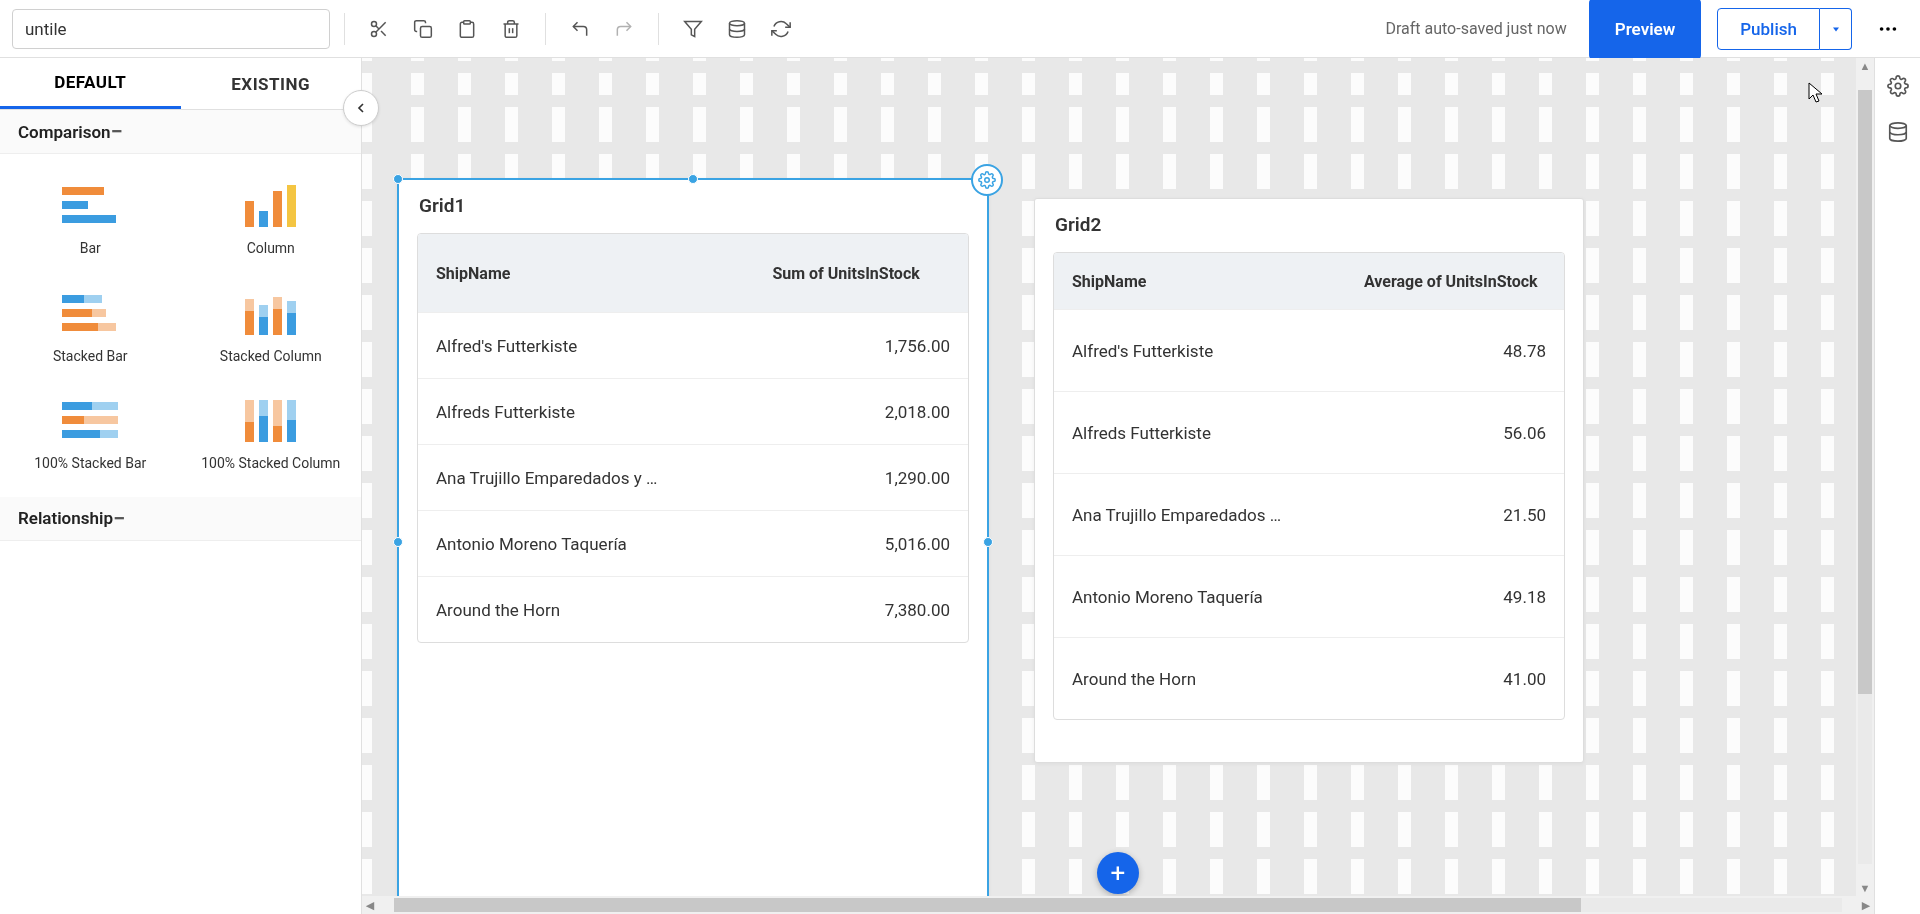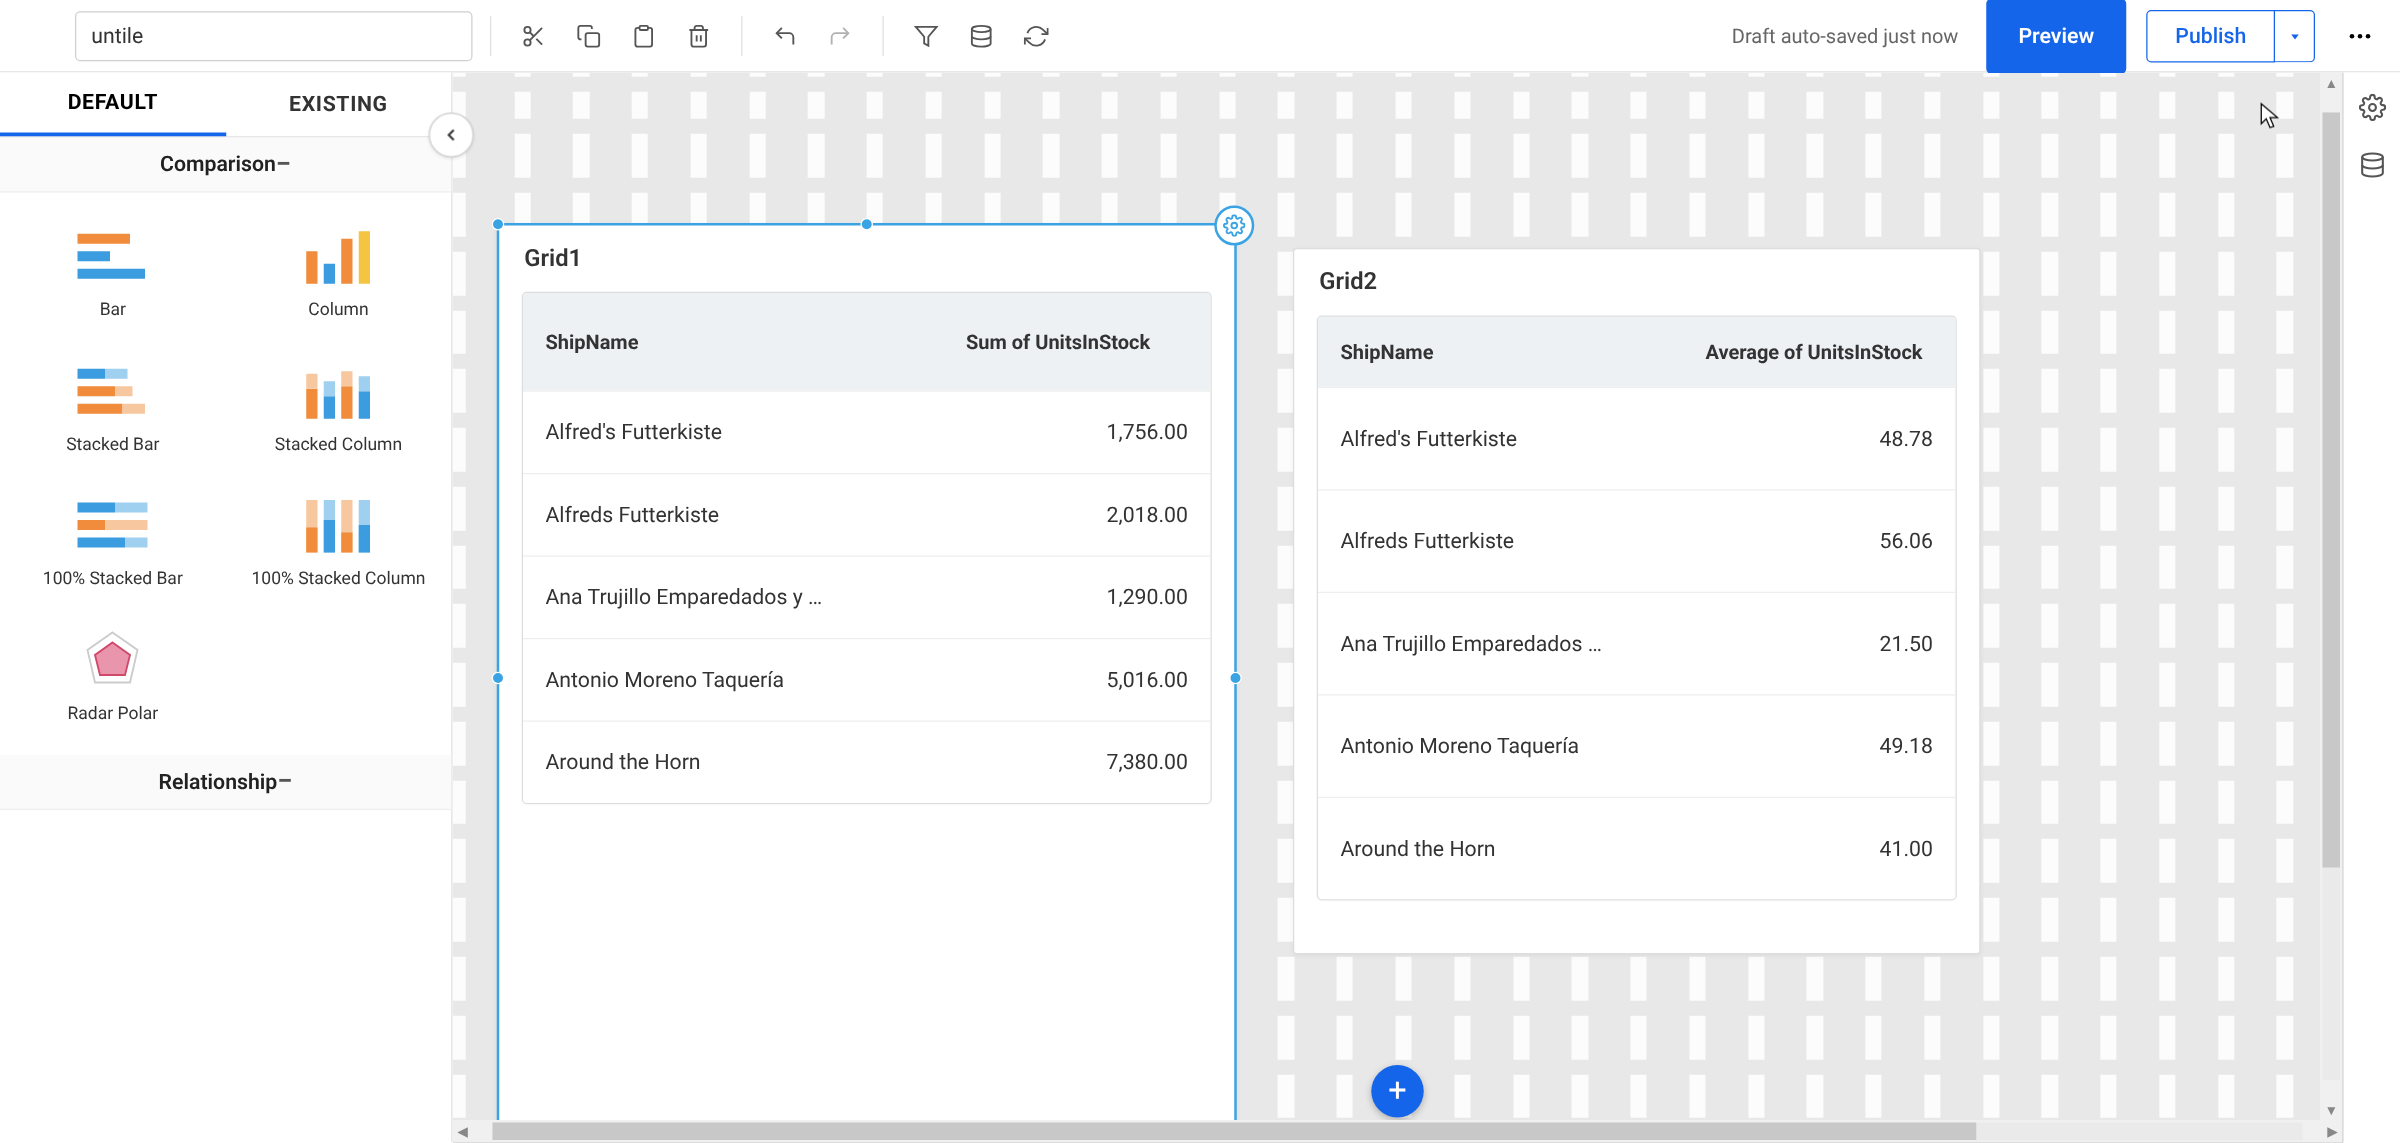--- a/index.html
+++ b/index.html
@@ -1,20 +1,20 @@
 <!DOCTYPE html>
 <html><head>
 <meta charset="utf-8">
 <style>
 * { margin: 0; padding: 0; box-sizing: border-box; font-family: -apple-system, BlinkMacSystemFont, "Segoe UI", Roboto, Arial, sans-serif; }
 body { background: #fff; width: 1920px; height: 914px; overflow: hidden; position: relative; }
 
 
 .toolbar { height: 58px; display: flex; align-items: center; padding: 0 12px; border-bottom: 1px solid #e0e0e0; gap: 4px; }
-.title-input { width: 318px; height: 40px; border: 1px solid #d0d0d0; border-radius: 4px; padding: 0 12px; font-size: 17px; color: #333; margin-left: 48px; }
+.title-input { width: 318px; height: 40px; border: 1px solid #d0d0d0; border-radius: 4px; padding: 0 12px; font-size: 17px; color: #333; }
 .tb-divider { width: 1px; height: 32px; background: #e0e0e0; margin: 0 10px; }
 .tb-btn { width: 40px; height: 40px; display: flex; align-items: center; justify-content: center; cursor: pointer; border-radius: 4px; color: #555; }
 .tb-spacer { flex: 1; }
 .autosave { color: #666; font-size: 16px; margin-right: 18px; }
 .btn-preview { background: #1565ea; color: #fff; border: none; border-radius: 4px; height: 60px; padding: 16px 26px; font-size: 17px; font-weight: 600; cursor: pointer; margin-right: 12px; }
 .btn-publish-group { display: flex; margin-right: 12px; }
 .btn-publish { background: #fff; color: #1565ea; border: 1px solid #1565ea; border-radius: 4px 0 0 4px; height: 42px; padding: 0 22px; font-size: 17px; font-weight: 500; cursor: pointer; }
 .btn-publish-dd { background: #fff; color: #1565ea; border: 1px solid #1565ea; border-left: none; border-radius: 0 4px 4px 0; height: 42px; width: 32px; display: flex; align-items: center; justify-content: center; cursor: pointer; }
 .tb-more { width: 40px; height: 40px; display: flex; align-items: center; justify-content: center; cursor: pointer; }
 
@@ -27,21 +27,21 @@
 
 .tabs { display: flex; height: 52px; border-bottom: 1px solid #e0e0e0; }
 .tab { flex: 1; display: flex; align-items: center; justify-content: center; font-size: 17px; font-weight: 700; letter-spacing: 0.5px; cursor: pointer; color: #333; }
 .tab.active { color: #000000; border-bottom: 3px solid #1565ea; }
 
 .search-wrap { padding: 10px 12px; }
 .search-box { position: relative; }
 .search-input { width: 100%; height: 42px; border: 1px solid #d0d0d0; border-radius: 4px; padding: 0 42px 0 14px; font-size: 17px; font-style: italic; color: #888; }
 .search-icon-pos { position: absolute; right: 12px; top: 50%; transform: translateY(-50%); color: #555; }
 
-.category-header { height: 44px; display: flex; align-items: center; justify-content: center; padding: 0 18px; font-size: 17px; font-weight: 600; color: #222; border-bottom: 1px solid #eee; cursor: pointer; background:#fafafa; }
+.category-header { height: 44px; display: flex; align-items: center; justify-content: flex-start; padding: 0 18px; font-size: 17px; font-weight: 600; color: #222; border-bottom: 1px solid #eee; cursor: pointer; background:#fafafa; }
 .minus-icon { font-size: 22px; color: #555; }
 
 .widget-grid { display: grid; grid-template-columns: 1fr 1fr; padding: 10px 0; }
 .widget-item { display: flex; flex-direction: column; align-items: center; padding: 14px 10px; cursor: pointer; }
 .widget-icon { width: 72px; height: 54px; display: flex; align-items: center; justify-content: center; margin-bottom: 8px; }
 .widget-label { font-size: 14px; color: #333; text-align: center; line-height: 1.25; }
 
 
 .canvas-wrap { flex: 1; position: relative; overflow: hidden; }
 .canvas { position: absolute; inset: 0; background: #fdfdfd; overflow: auto; }
@@ -262,29 +262,20 @@
               <rect x="6" y="26" width="9" height="20" fill="#f08c3b"></rect>
               <rect x="20" y="4" width="9" height="42" fill="#9fd0f0"></rect>
               <rect x="20" y="20" width="9" height="26" fill="#3b9ce0"></rect>
               <rect x="34" y="4" width="9" height="42" fill="#f7c7a0"></rect>
               <rect x="34" y="30" width="9" height="16" fill="#f08c3b"></rect>
               <rect x="48" y="4" width="9" height="42" fill="#9fd0f0"></rect>
               <rect x="48" y="24" width="9" height="22" fill="#3b9ce0"></rect>
             </svg>
           </div>
         <div class="widget-label">100% Stacked Column</div>
-      </div>
-      <div class="widget-item">
-        <div class="widget-icon">
-            <svg width="56" height="56" viewBox="0 0 56 56">
-              <polygon points="28,6 48,20 42,46 14,46 8,20" fill="none" stroke="#ccc" stroke-width="1.5"></polygon>
-              <polygon points="28,14 42,24 38,40 18,40 14,24" fill="#e06a8a" fill-opacity="0.7" stroke="#d0486a" stroke-width="1.5"></polygon>
-            </svg>
-          </div>
-        <div class="widget-label">Radar Polar</div>
       </div>
     </div>
 
     <div class="category-header">
       <span>Relationship</span>
       <span class="minus-icon">−</span>
     </div>
   </div>
 
   <div class="canvas-wrap">

